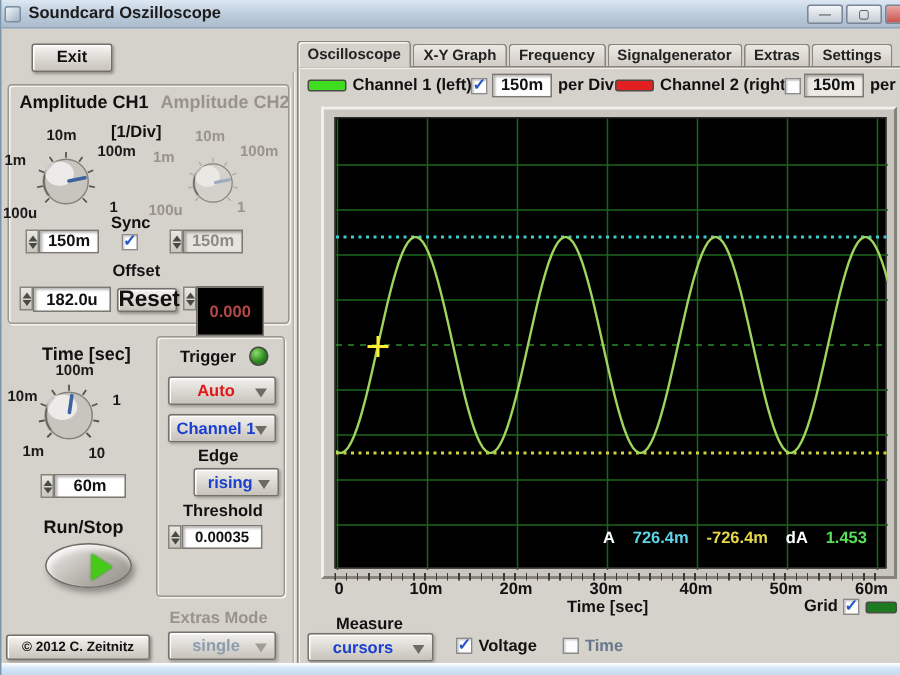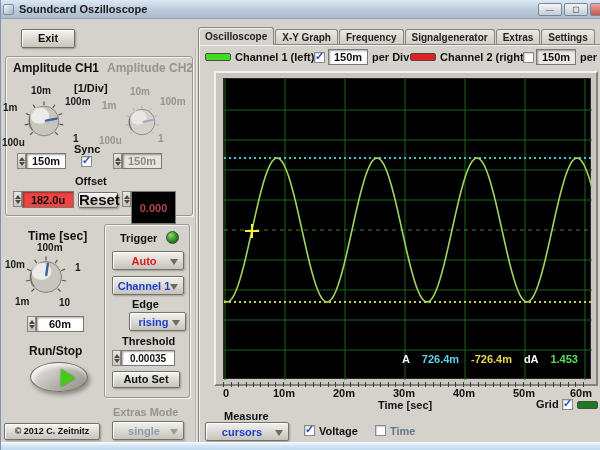--- a/index.html
+++ b/index.html
@@ -161,21 +161,21 @@
       <i class="su"></i>
       <i class="sd"></i>
     </span>
   <div class="field" style="left:121px;top:153px;width:40px;height:16px;background:#e6e4df;color:#8d8a83;">150m</div>
 
   <span class="lbl" style="left:74px;top:175px;">Offset</span>
   <span class="spin" style="left:12px;top:191px;">
       <i class="su"></i>
       <i class="sd"></i>
     </span>
-  <div class="field" style="left:21px;top:191px;width:52px;height:17px;background:#ef4444;">182.0u</div>
+  <div class="field" style="left:21px;top:191px;width:52px;height:17px;background:#ffffff;">182.0u</div>
   <div class="btn3d" style="left:77px;top:192px;width:40px;height:16px;line-height:14px;font-size:15px;">Reset</div>
   <span class="spin" style="left:121px;top:191px;">
       <i class="su"></i>
       <i class="sd"></i>
     </span>
   <div class="field" style="left:130px;top:191px;width:45px;height:33px;background:#000000;color:#b34848;">0.000</div>
 
   <span class="lbl12" style="left:27px;top:229px;">Time [sec]</span>
   <div class="knob" style="left:22px;top:254px;width:46px;height:46px;"><svg viewBox="-23 -23 46 46" width="100%" height="100%">
         <line x1="-11.667261889578034" y1="11.667261889578032" x2="-14.495689014324226" y2="14.495689014324222" stroke="#55524a" stroke-width="1.2"></line>
@@ -225,21 +225,20 @@
   <div class="dd" style="left:128px;top:312px;width:57px;height:19px;">
     <span style="color:#1a3fd0;margin-right:8px;">rising</span>
       <span class="arr"></span>
   </div>
   <span class="lbl" style="left:121px;top:335px;">Threshold</span>
   <span class="spin" style="left:111px;top:350px;">
       <i class="su"></i>
       <i class="sd"></i>
     </span>
   <div class="field" style="left:120px;top:350px;width:54px;height:16px;font-size:10px;">0.00035</div>
-  <div class="btn3d" style="left:111px;top:371px;width:68px;height:17px;line-height:15px;">Auto Set</div>
 
   <span class="lbl dim" style="left:112px;top:406px;">Extras Mode</span>
   <div class="dd" style="left:111px;top:421px;width:72px;height:19px;">
     <span style="color:#8c9cb0;margin-right:8px;">single</span>
       <span class="arr" style="border-top-color:#a09d95;"></span>
   </div>
 
   <div class="btn3d" style="left:3px;top:423px;width:96px;height:17px;line-height:15px;font-size:9px;">© 2012  C. Zeitnitz V1.41</div>
 
   <div class="vdiv"></div>

